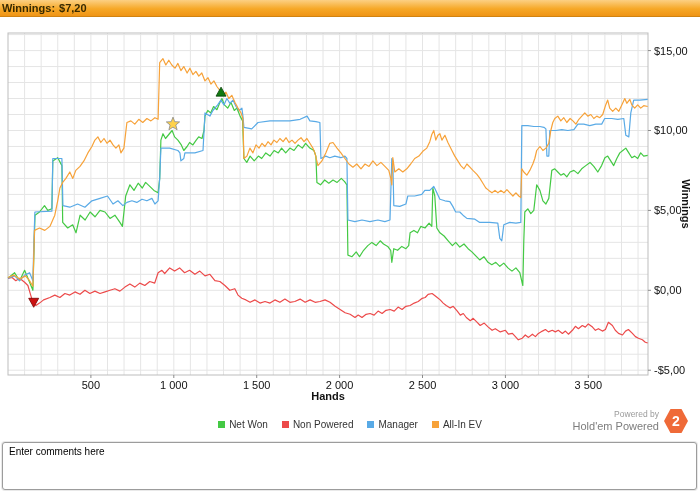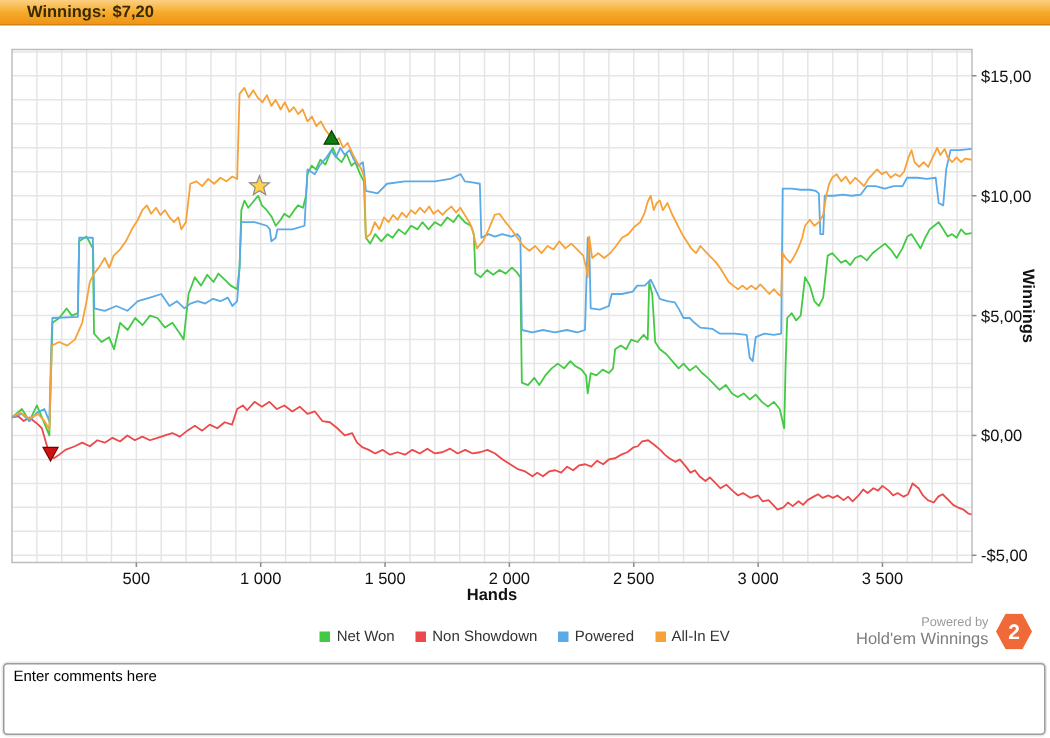--- a/index.html
+++ b/index.html
@@ -1,21 +1,21 @@
 <!DOCTYPE html>
 <html><head>
 <meta charset="utf-8">
 <style>
   html,body{margin:0;padding:0;background:#fff;}
   .page{position:relative;width:700px;height:492px;background:#fff;overflow:hidden;
         font-family:"Liberation Sans",sans-serif;}
   .titlebar{position:absolute;left:0;top:0;width:700px;height:17px;
       background:linear-gradient(#fcd083,#f6a827 55%,#ef9416);
       border-bottom:1px solid #d08312;box-sizing:border-box;
-      display:flex;align-items:center;padding-left:18px;gap:4px;
+      display:flex;align-items:center;padding-left:2px;gap:4px;
       font-size:11px;font-weight:bold;color:#382a00;}
   svg.chart{position:absolute;left:0;top:17px;}
   .tick-label{font-family:"Liberation Sans",sans-serif;font-size:11px;fill:#111;}
   .axis-title{font-family:"Liberation Sans",sans-serif;font-size:11px;font-weight:bold;fill:#111;}
   .legend{position:absolute;left:0;top:419px;width:700px;display:flex;
       justify-content:center;align-items:center;gap:14px;
       font-size:10px;color:#333;}
   .legend-item{display:flex;align-items:center;gap:4px;}
   .legend-swatch{width:7px;height:7px;display:inline-block;}
   .branding{position:absolute;right:12px;top:409px;display:flex;align-items:center;gap:5px;}
@@ -147,35 +147,35 @@
     <text id="ylabel" class="axis-title" x="682" y="187" text-anchor="middle" transform="rotate(90 682 187)">Winnings</text>
   </svg>
 
   <div class="legend" id="legend">
       <div class="legend-item">
         <span class="legend-swatch" style="background: rgb(68, 201, 68);"></span>
         <span>Net Won</span>
       </div>
       <div class="legend-item">
         <span class="legend-swatch" style="background: rgb(236, 74, 74);"></span>
-        <span>Non Showdown</span>
+        <span>Non Powered</span>
       </div>
       <div class="legend-item">
         <span class="legend-swatch" style="background: rgb(89, 170, 230);"></span>
-        <span>Powered</span>
+        <span>Manager</span>
       </div>
       <div class="legend-item">
         <span class="legend-swatch" style="background: rgb(247, 162, 57);"></span>
         <span>All-In EV</span>
       </div>
     </div>
 
   <div class="branding">
     <div class="branding-text">
       <span class="powered">Powered by</span>
-      <span class="hm-name">Hold'em Winnings</span>
+      <span class="hm-name">Hold'em Powered</span>
     </div>
     <div class="hm-badge" style="background: rgb(239, 106, 56);">2</div>
   </div>
 
   <div class="comment-box">Enter comments here</div>
 
 </div>
 
 </body></html>

